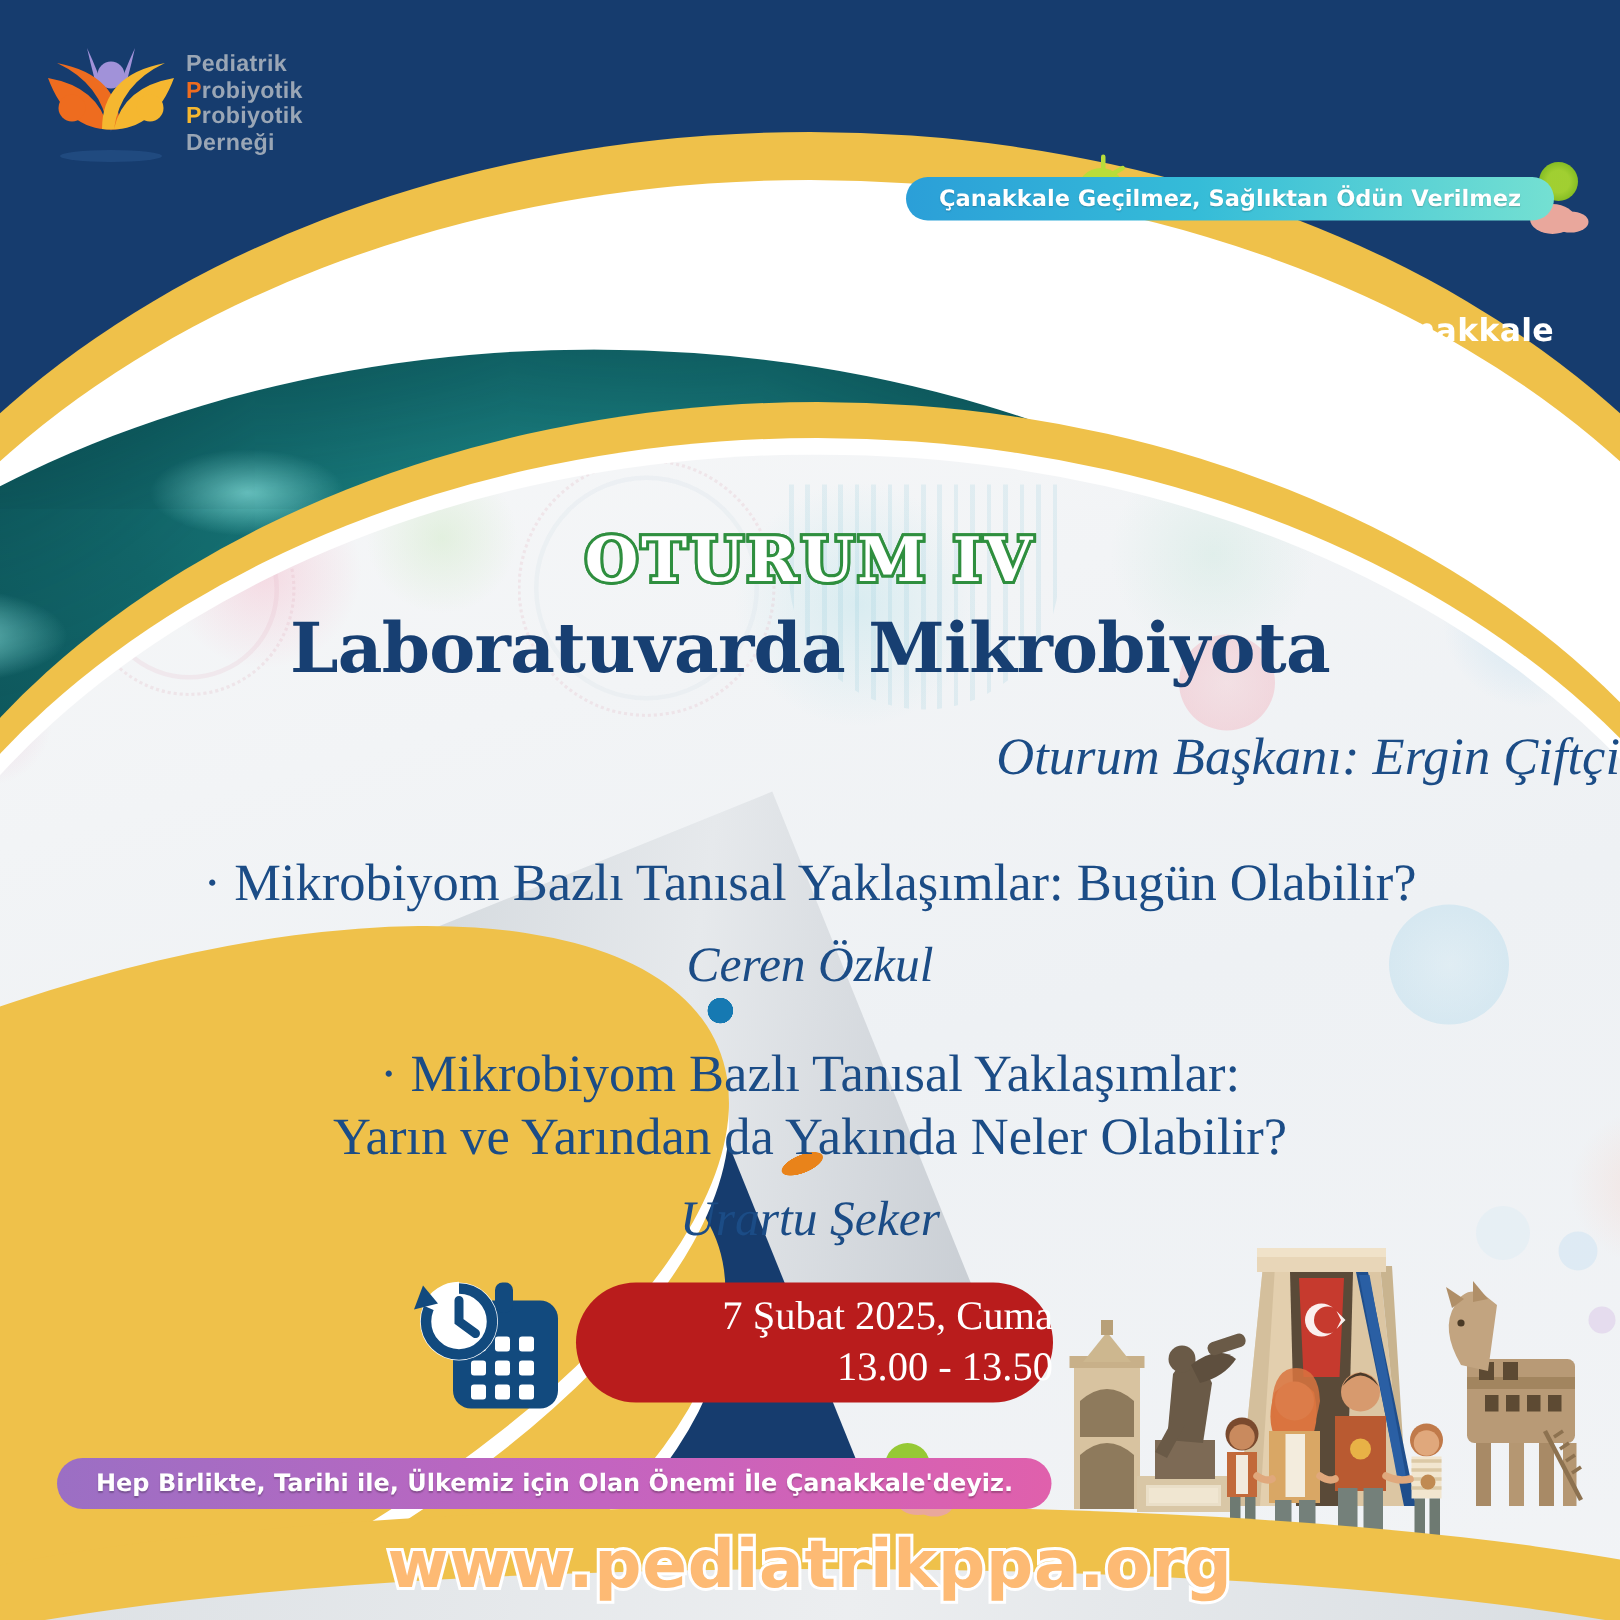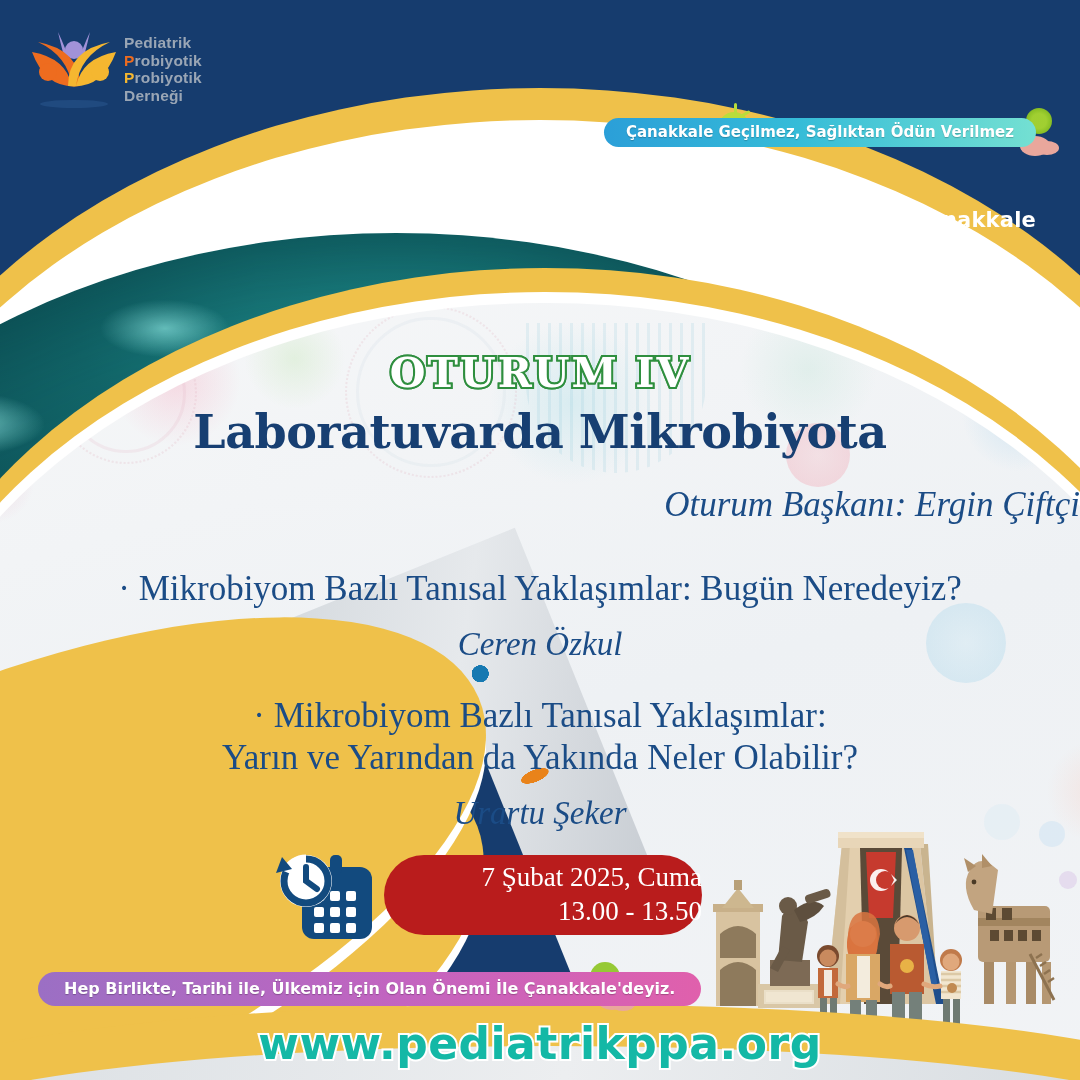--- a/index.html
+++ b/index.html
@@ -287,21 +287,21 @@
     border-radius:50%; background:#8cc420; opacity:.9;
   }
   .peanut-br {
     position:absolute; left:598px; top:992px; width:28px; height:18px;
     background:#e9a79c; border-radius:50%;
     box-shadow:11px 3px 0 -2px #e9a79c;
   }
 
   .website {
     position:absolute; left:0; right:0; top:1018px; text-align:center;
-    font-size:44px; font-weight:bold; color:#14b8a6;
+    font-size:44px; font-weight:bold; color:#fdba74;
     font-family:"DejaVu Sans", sans-serif; letter-spacing:.5px;
     -webkit-text-stroke:4px #ffffff;
     paint-order:stroke fill;
   }
 
   
   .canakkale { position:absolute; right:0; top:788px; width:380px; height:250px; }
 </style>
 </head>
 <body>
@@ -478,21 +478,21 @@
 
   <div class="venue">Double Tree by Hilton, Çanakkale</div>
 
   <div class="session-label"><span>OTURUM IV</span></div>
   <div class="session-title">Laboratuvarda Mikrobiyota</div>
   <div class="chair">Oturum Başkanı: Ergin Çiftçi</div>
 
   <div class="talk" id="talk-1">
     <div class="talk-title">
       <span>·</span>
-      <span>Mikrobiyom Bazlı Tanısal Yaklaşımlar: Bugün Neredeyiz?</span>
+      <span>Mikrobiyom Bazlı Tanısal Yaklaşımlar: Bugün Olabilir?</span>
     </div>
     <div class="talk-speaker">Ceren Özkul</div>
   </div>
 
   <div class="talk" id="talk-2">
     <div class="talk-title">
       <span>·</span>
       <span>Mikrobiyom Bazlı Tanısal Yaklaşımlar:</span><br>
       <span>Yarın ve Yarından da Yakında Neler Olabilir?</span>
     </div>

